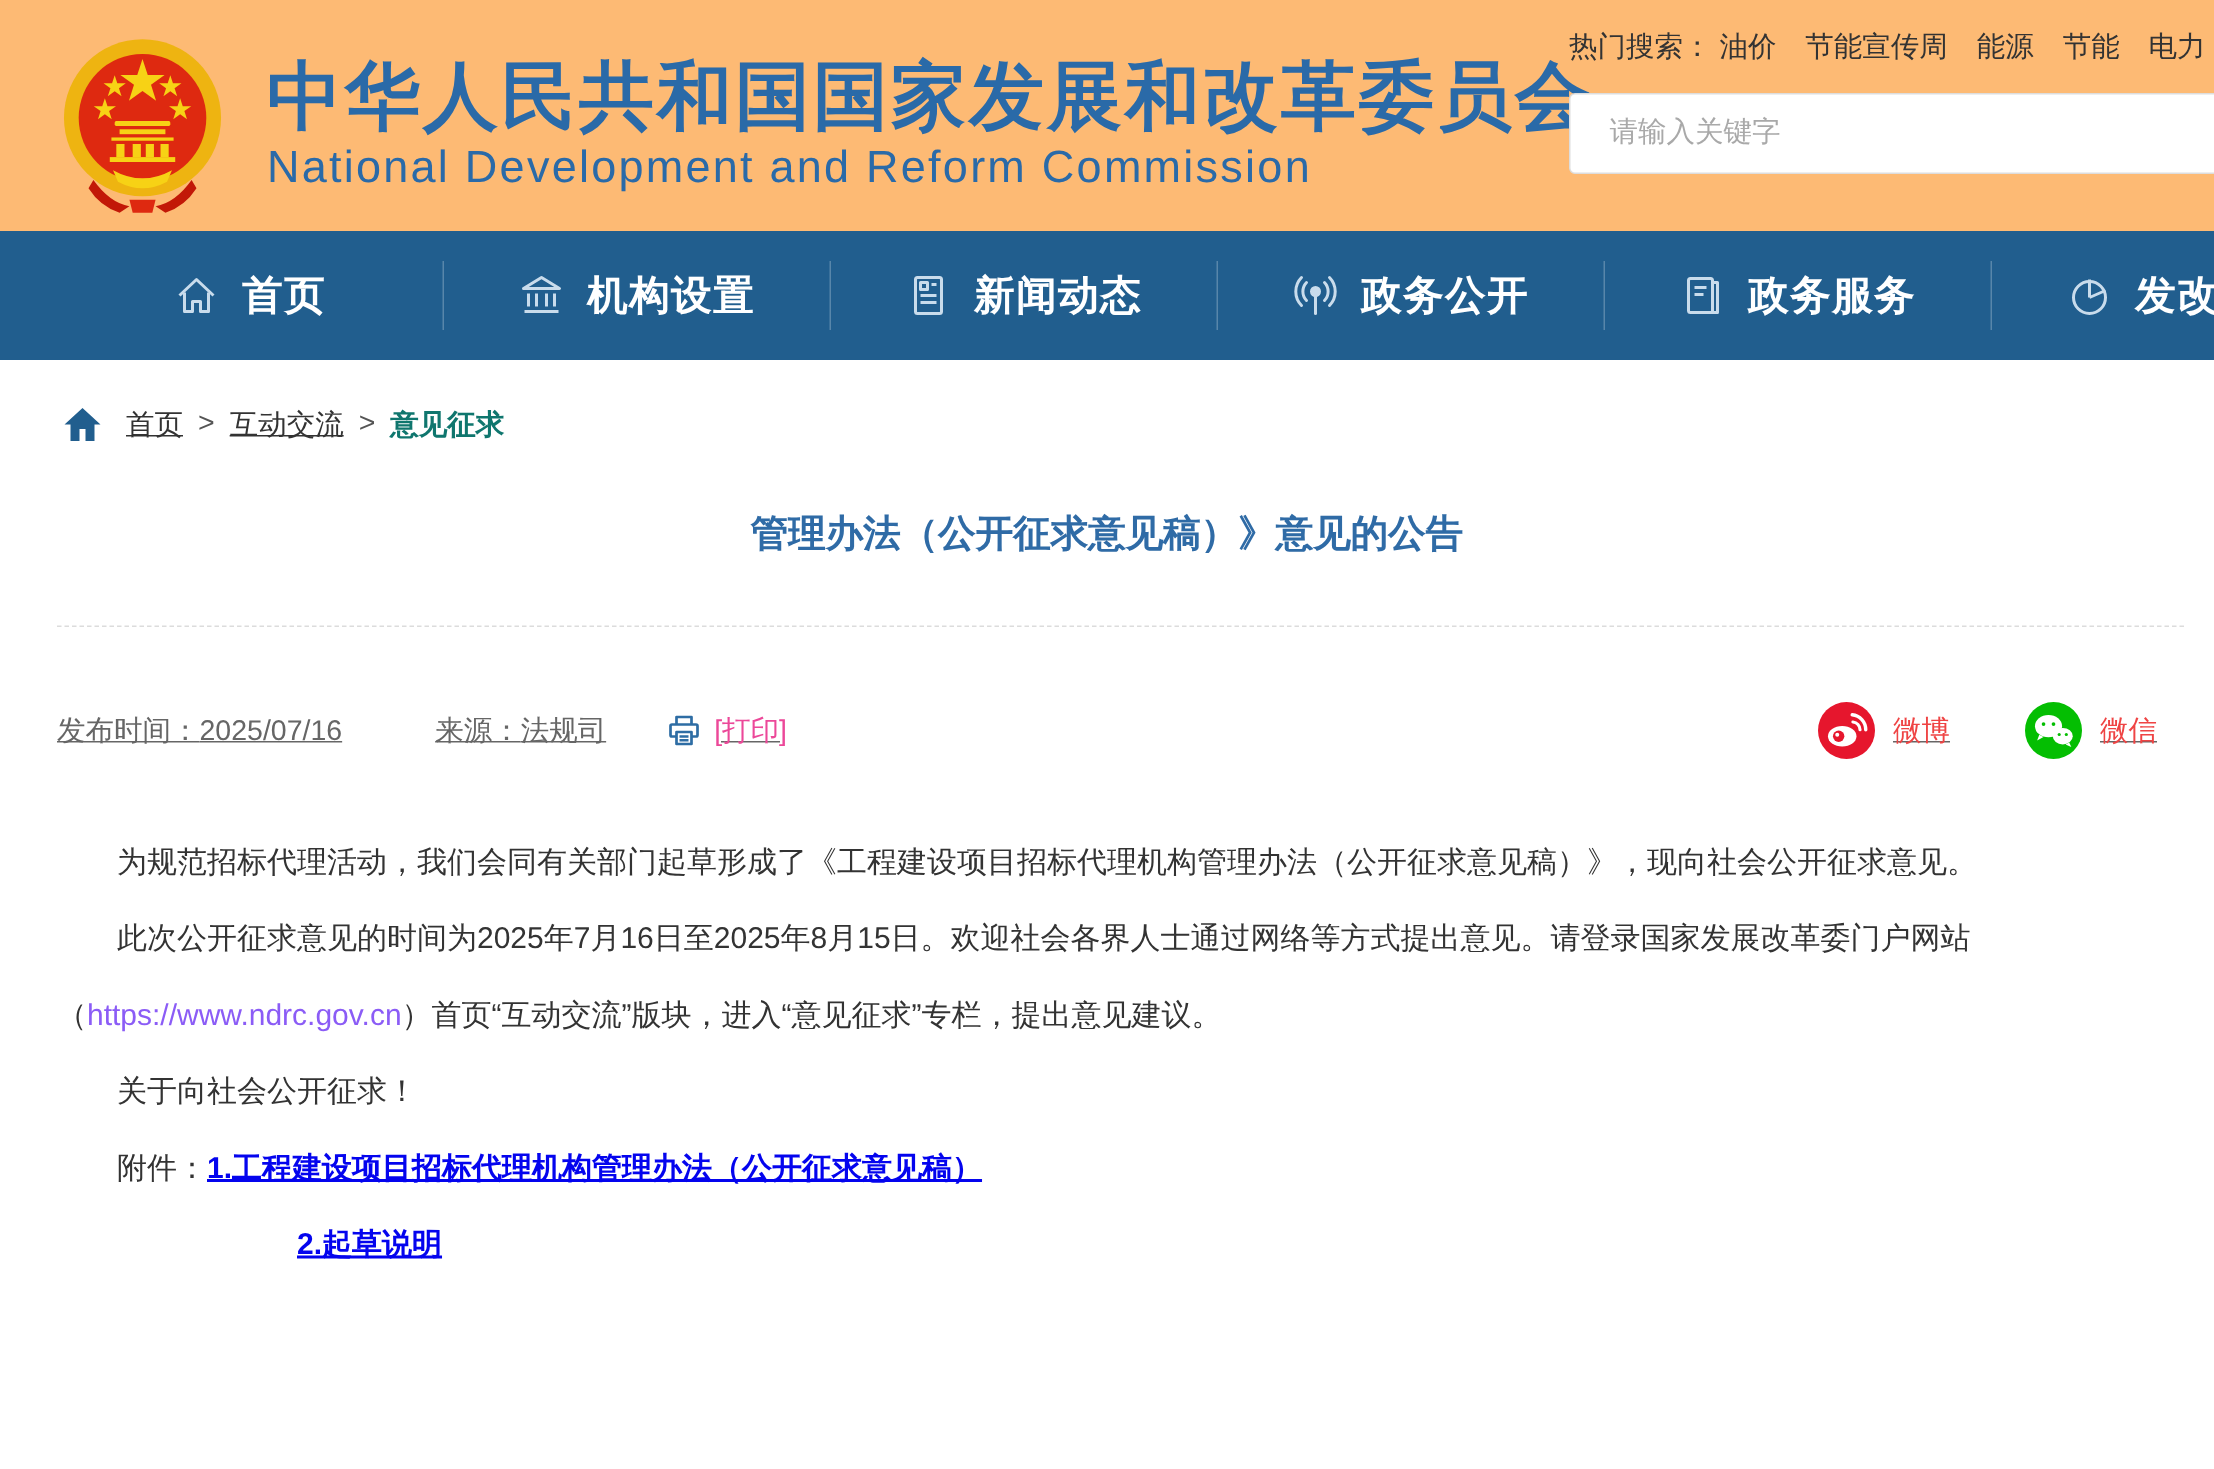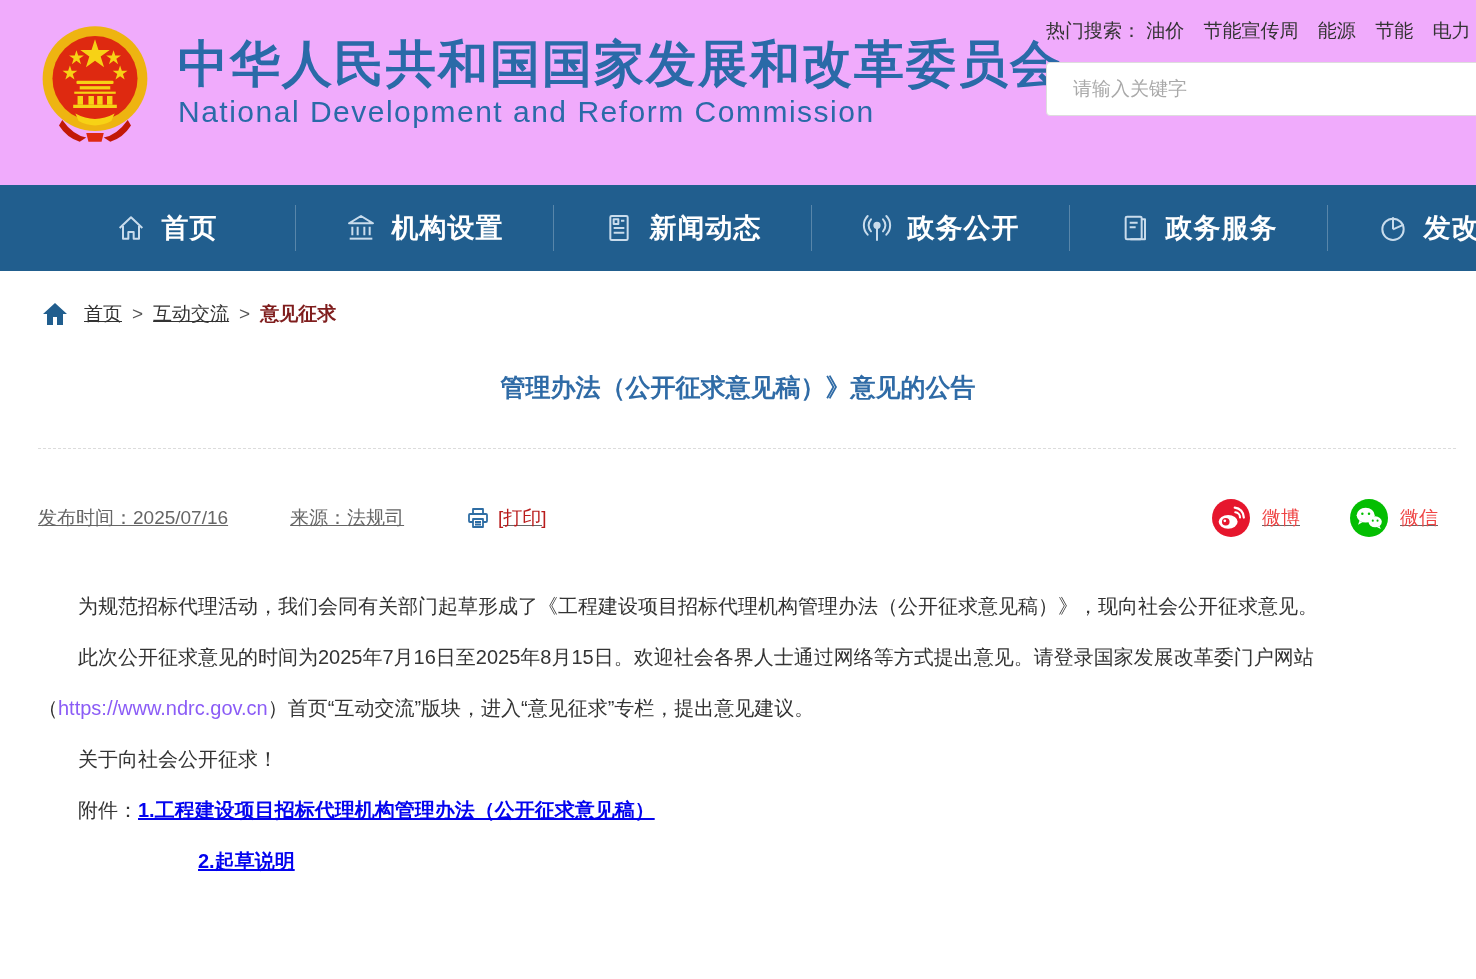--- a/index.html
+++ b/index.html
@@ -1,20 +1,20 @@
 <!DOCTYPE html>
 <html><head>
 <meta charset="utf-8">
 <style>
   * { margin:0; padding:0; box-sizing:border-box; }
   html,body { width:1476px; height:979px; overflow:hidden; background:#fff;
     font-family:"Liberation Sans","DejaVu Sans",sans-serif; }
 
   
-  .header { position:relative; height:185px; background:#f0abfc; }
+  .header { position:relative; height:154px; background:#fdba74; }
   .emblem { position:absolute; left:40px; top:24px; width:110px; height:120px; }
   .site-titles { position:absolute; left:178px; top:36px; }
   .site-title-zh { font-size:50px; font-weight:bold; color:#2a6aa8; letter-spacing:2px; line-height:56px; }
   .site-title-en { font-size:30px; color:#2a6aa8; letter-spacing:1.5px; line-height:36px; margin-top:2px; }
   .header-right { position:absolute; left:1046px; top:18px; width:600px; }
   .hot-search { font-size:19px; color:#333; white-space:nowrap; }
   .hot-search .term { margin-right:14px; cursor:pointer; }
   .search-box { margin-top:18px; width:560px; height:54px; border:1px solid #ddd;
     border-radius:4px; font-size:19px; color:#333; padding-left:26px; outline:none; }
   .search-box::placeholder { color:#a9a9a9; }
@@ -28,33 +28,33 @@
   .nav-item + .nav-item::before { content:""; position:absolute; left:0; top:20px;
     width:1px; height:46px; background:rgba(255,255,255,0.25); }
   .nav-icon { width:32px; height:32px; flex:none; }
 
   
   .breadcrumb { margin:30px 0 0 42px; display:flex; align-items:center; gap:10px;
     font-size:19px; color:#444; }
   .crumb-home { width:26px; height:24px; margin-right:6px; }
   .crumb-link { color:#333; text-decoration:underline; cursor:pointer; }
   .crumb-sep { color:#555; }
-  .crumb-current { color:#7f1d1d; font-weight:bold;text-align:right; }
+  .crumb-current { color:#0f766e; font-weight:bold;text-align:right; }
 
   
   .article-title { margin-top:36px; text-align:center; color:#2f6ba6;
     font-size:25px; font-weight:bold; line-height:49px; }
 
   .dashed-divider { margin:36px 20px 0 38px; border-top:1px dashed #dcdcdc; }
 
   
   .meta-row { margin:50px 38px 0 38px; display:flex; align-items:center; font-size:19px; color:#666;text-decoration:underline; }
   .meta-date { margin-right:62px; }
-  .meta-source { margin-right:62px; }
-  .print-group { display:flex; align-items:center; gap:8px; color:#b91c1c; cursor:pointer; }
+  .meta-source { margin-right:40px; }
+  .print-group { display:flex; align-items:center; gap:8px; color:#ec4899; cursor:pointer; }
   .print-icon { width:24px; height:24px; }
   .share-group { margin-left:auto; display:flex; align-items:center; gap:50px; }
   .share-item { display:flex; align-items:center; gap:12px; cursor:pointer; color:#ef4444; }
   .share-circle { width:38px; height:38px; }
 
   
   .article-body { margin:44px 38px 0 38px; font-size:20px; color:#333; line-height:51px; }
   .article-body p { text-indent:2em; }
   .body-link { color:#8b5cf6; cursor:pointer; }
   .attach-link { color:#0404ee; text-decoration:underline; cursor:pointer;font-weight:bold; }

